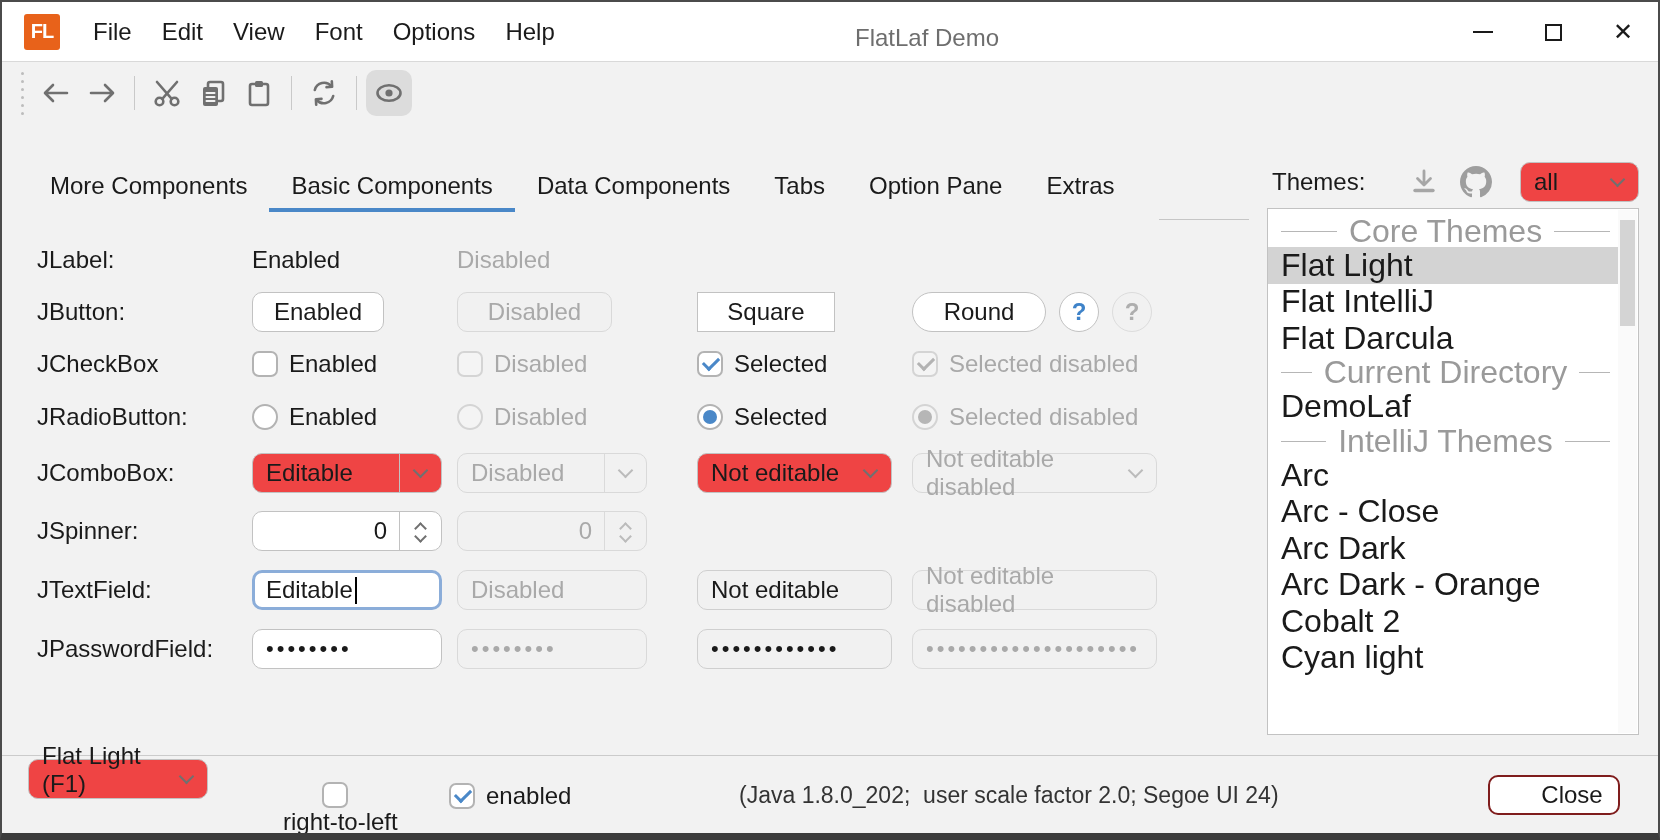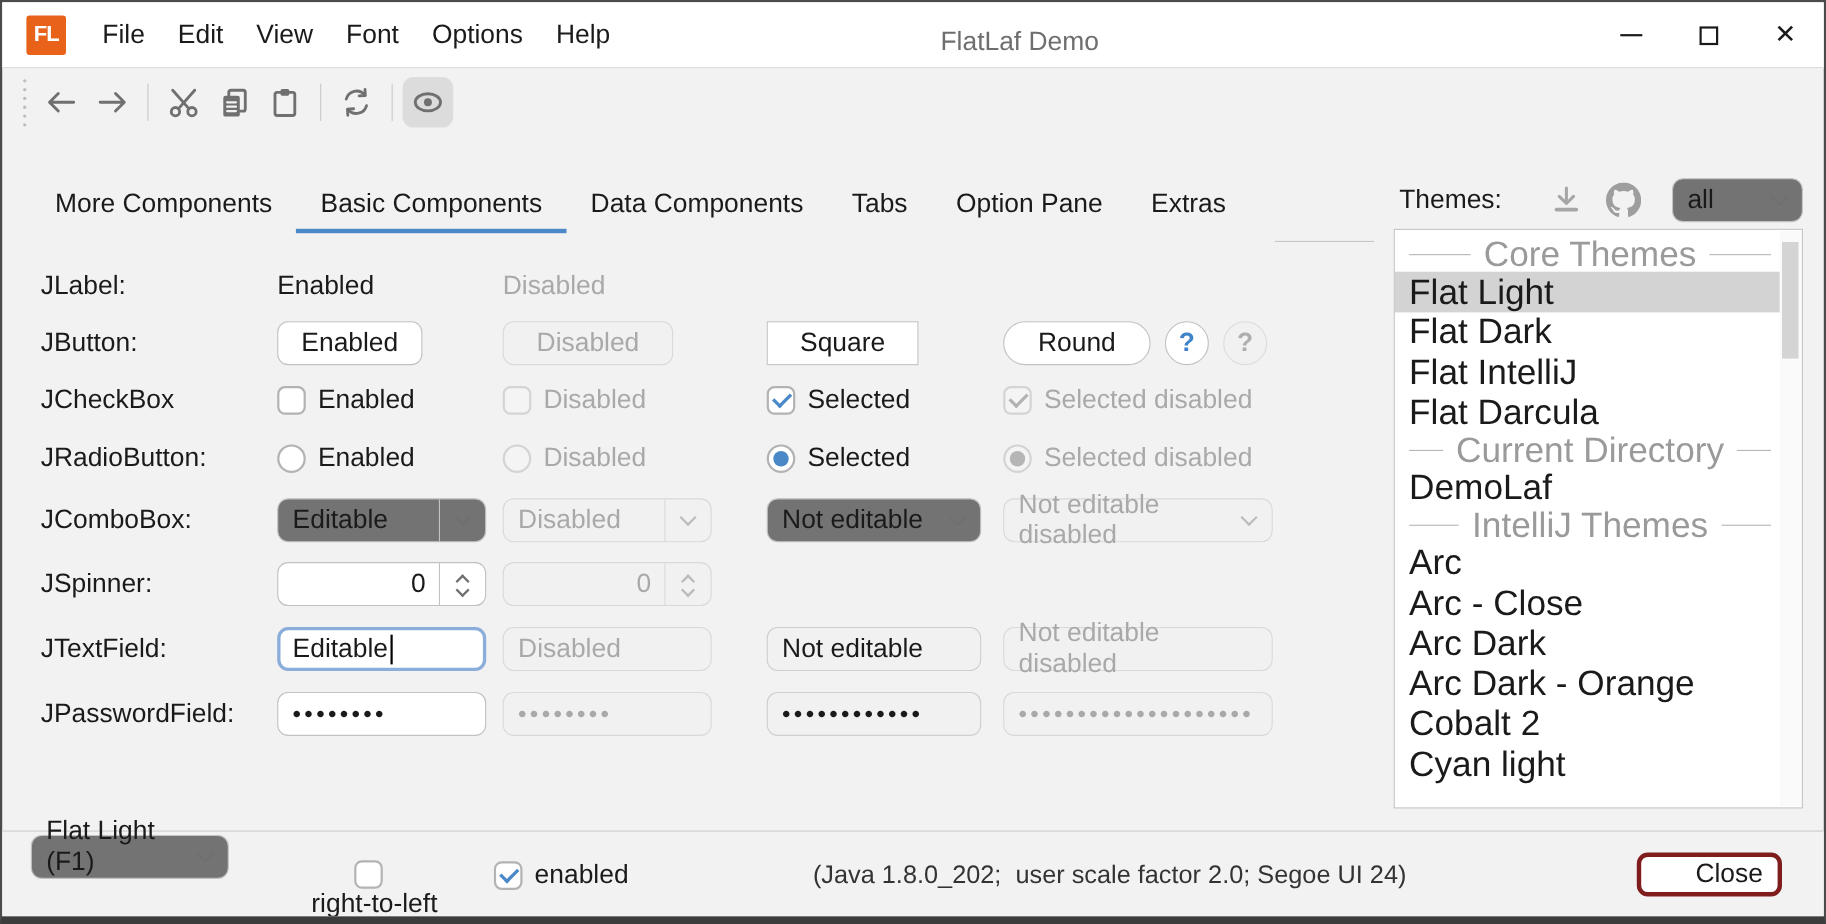--- a/index.html
+++ b/index.html
@@ -64,21 +64,21 @@
     position:relative; flex:none; }
   .cb.checked::after { content:""; position:absolute; left:4px; top:4px; width:13px; height:7px;
     border-left:3px solid #4a88c8; border-bottom:3px solid #4a88c8; transform:rotate(-45deg); }
   .cb.dis { border-color:#d4d4d4; background:#f4f4f4; }
   .cb.dis.checked::after { border-color:#b3b3b3; }
   .rb { width:26px; height:26px; border:2px solid #b3b3b3; border-radius:50%; background:#fff;
     position:relative; flex:none; }
   .rb.checked::after { content:""; position:absolute; inset:4px; border-radius:50%; background:#4a88c8; }
   .rb.dis { border-color:#d4d4d4; background:#f4f4f4; }
   .rb.dis.checked::after { background:#b6b6b6; }
-  .combo { height:40px; border:1px solid #c2c2c2; background:#737373; border-radius:10px;
+  .combo { height:40px; border:1px solid #c2c2c2; background:#ef4444; border-radius:10px;
     display:flex; align-items:center; padding-left:13px; }
   .combo .val { flex:1; }
   .arrowzone { width:42px; height:100%; display:flex; align-items:center; justify-content:center; flex:none; }
   .combo.editable .arrowzone { border-left:1px solid #c2c2c2; }
   .combo.dis { border-color:#d9d9d9; background:#f1f1f1; color:#a9a9a9; }
   .combo.dis.editable .arrowzone { border-left-color:#dadada; }
   .chev { width:11px; height:11px; border-left:2px solid #707070; border-bottom:2px solid #707070;
     transform:rotate(-45deg); margin-top:-6px; }
   .dis .chev, .chev.dim2 { border-color:#bbb; }
   .spin { height:40px; border:1px solid #c2c2c2; background:#fff; border-radius:10px;
@@ -113,21 +113,21 @@
   .vthumb { position:absolute; top:10px; left:2px; width:15px; height:106px; background:#d4d4d4; }
   
   .bottombar { position:absolute; left:0; right:0; top:753px; bottom:0; background:#f2f2f2;
     border-top:1px solid #cbcbcb; }
   .bb-combo { position:absolute; left:26px; top:3px; width:180px; height:40px;align-items:flex-end; }
   .bb-rtl { position:absolute; left:270px; top:26px;flex-direction:column; }
   .bb-enabled { position:absolute; left:447px; top:26px; }
   .bb-info { position:absolute; left:737px; top:19px; height:40px; display:flex;
     align-items:center; font-size:23px; color:#333; }
   .close-btn { position:absolute; left:1486px; top:19px; width:132px; height:40px;
-    border:4px solid #7f1d1d; border-radius:10px; background:#fff; display:flex;
+    border:2px solid #7f1d1d; border-radius:10px; background:#fff; display:flex;
     align-items:center; justify-content:center;padding-left:36px; }
 </style>
 </head>
 <body>
 
 <div class="win">
 
   <div class="titlebar">
     <div class="logo">FL</div>
     <div class="menu">
@@ -388,21 +388,20 @@
   <div class="mini-sep"></div>
 
   <div class="themelist">
     <div class="tl-inner">
       <div class="tseprow">
         <span class="ln"></span>
           <span class="sep-label">Core Themes</span>
           <span class="ln"></span>
         </div>
       <div class="titem selected">Flat Light</div>
-      <div class="titem">Flat Dark</div>
       <div class="titem">Flat IntelliJ</div>
       <div class="titem">Flat Darcula</div>
       <div class="tseprow">
         <span class="ln"></span>
           <span class="sep-label">Current Directory</span>
           <span class="ln"></span>
         </div>
       <div class="titem">DemoLaf</div>
       <div class="tseprow">
         <span class="ln"></span>

